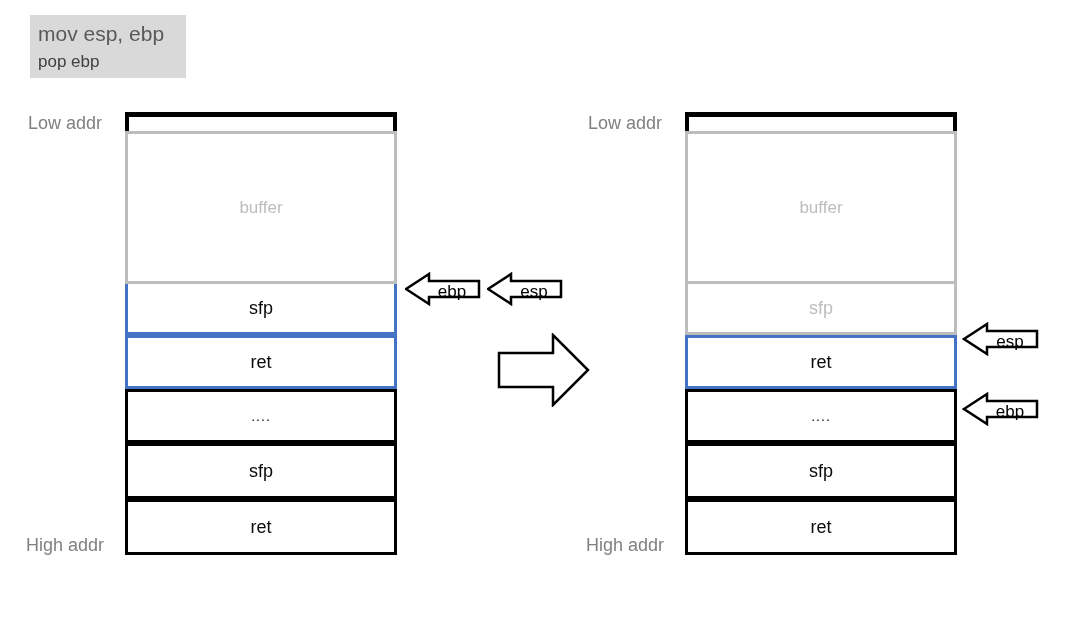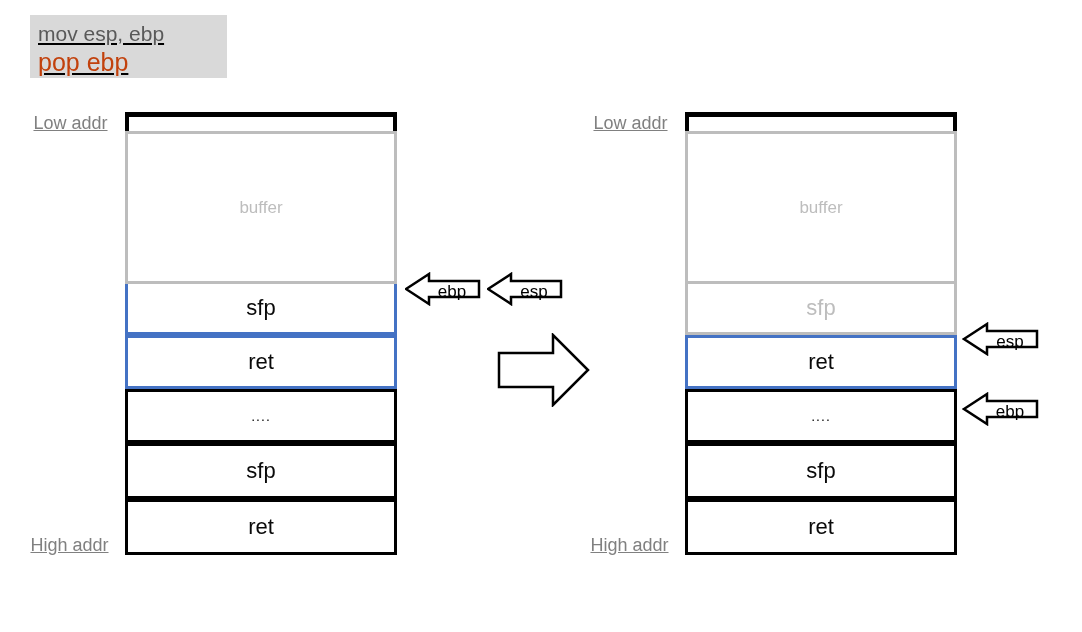--- a/index.html
+++ b/index.html
@@ -4,39 +4,38 @@
 <style>
   html, body { margin:0; padding:0; background:#fff; }
   .canvas {
     position:relative; width:1082px; height:632px;
     background:#fff; overflow:hidden;
     font-family:"Liberation Sans", sans-serif;
   }
 
   
   .code-block {
-    position:absolute; left:30px; top:15px; width:197px; height:63px;
-    background:#d9d9d9; box-sizing:border-box; padding:5px 0 16px 8px;text-decoration:underline;
+    position:absolute; left:30px; top:15px; width:156px; height:63px;
+    background:#d9d9d9; box-sizing:border-box; padding:5px 0 16px 8px;
   }
   .code-line1 { color:#595959; font-size:21px; line-height:28px; }
-  .code-line2 { color:#c2410c; font-size:25px; line-height:28px; }
+  .code-line2 { color:#404040; font-size:17px; line-height:28px; }
 
   
   .addr-label {
     position:absolute; color:#808080; font-size:18px; line-height:22px;
-    text-align:center;
-    text-decoration:underline;
+    text-align:left;
   }
 
   
   .stack { position:absolute; top:0; width:272px; height:632px; }
   .box {
     position:absolute; left:0; width:272px; box-sizing:border-box;
     background:#fff; display:flex; align-items:center; justify-content:center;
-    font-size:22px; color:#0a0a0a;
+    font-size:18px; color:#0a0a0a;
   }
   .top-strip {
     border:4px solid #000; border-top-width:5px; border-bottom:none;
   }
   .b-gray  { border:3px solid #bdbdbd; }
   .b-blue  { border:3px solid #4472c4; }
   .b-black { border:3px solid #000; }
   .txt-gray { color:#bdbdbd; }
   .buffer-box { font-size:17px; }
   .dots-box { font-size:14px; letter-spacing:1px; }

